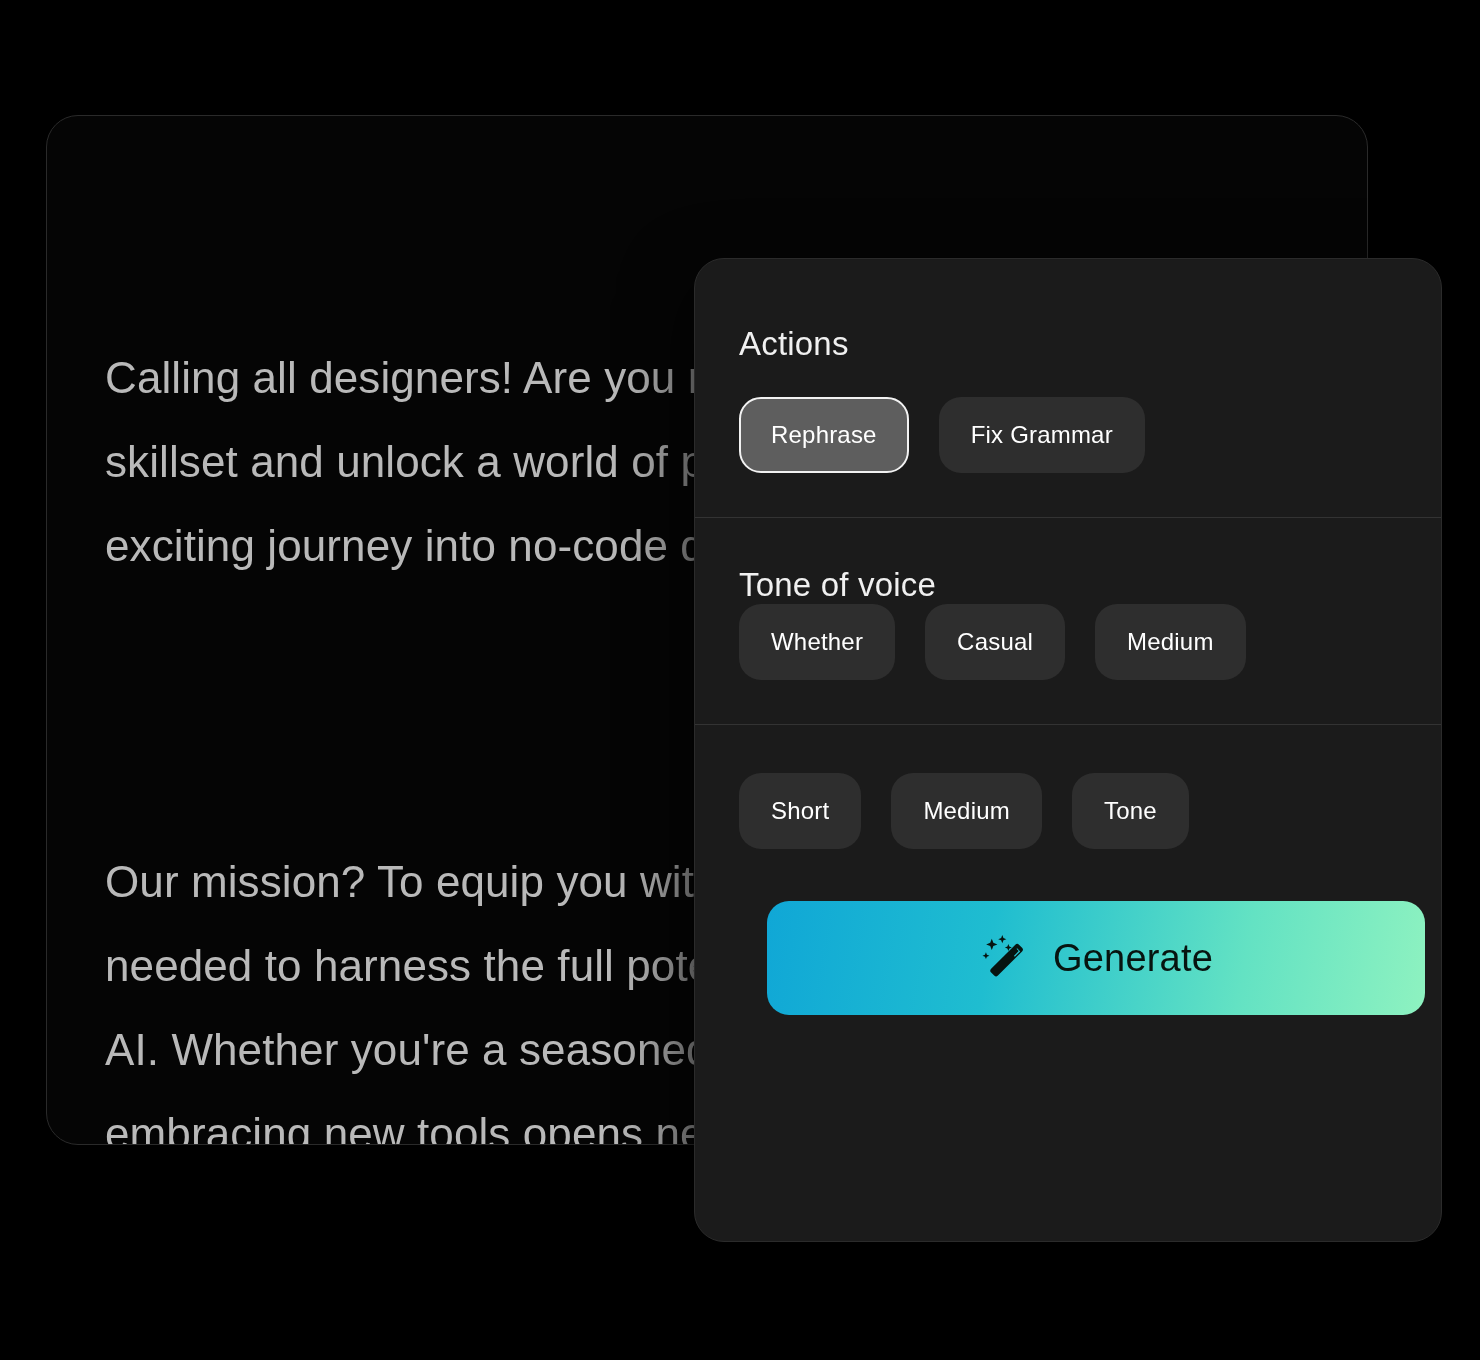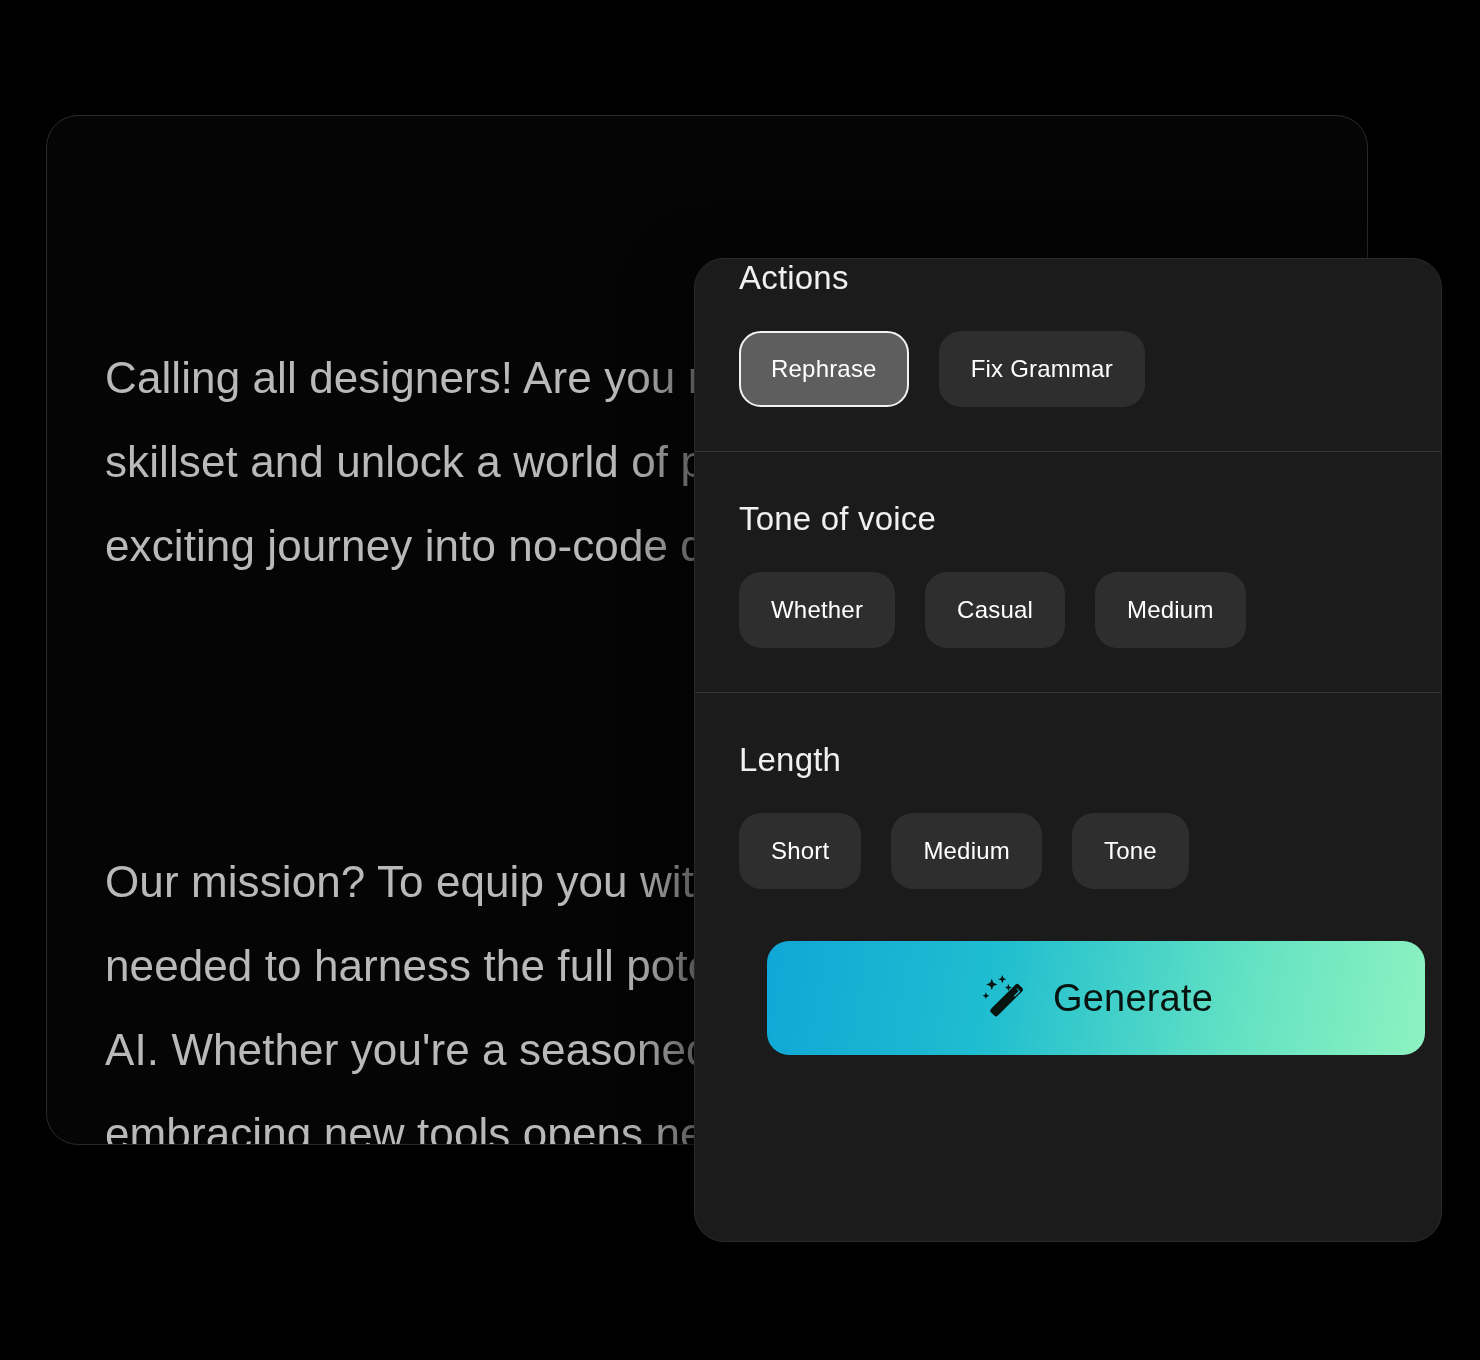--- a/index.html
+++ b/index.html
@@ -113,25 +113,25 @@
     cursor: pointer;
     white-space: nowrap;
   }
 
   .chip.selected {
     background: #5e5e5e;
     border-color: #f2f2f2;
   }
 
   
-  #section-actions { padding-bottom: 44px; }
+  #section-actions { padding-top: 66px; padding-bottom: 44px; }
   #section-actions .section-title { margin-bottom: 34px; }
 
   #section-tone { padding-top: 48px; padding-bottom: 44px; }
-  #section-tone .section-title { margin-bottom: 34px; }
+  #section-tone .section-title { }
 
   #section-length { padding-top: 48px; padding-bottom: 20px; }
   #section-length .section-title { margin-bottom: 34px; }
 
   
   #generate-wrap { padding: 32px 44px 0 44px; }
 
   #generate-button {
     display: flex;
     align-items: center;
@@ -180,21 +180,20 @@
     <div class="chip-row">
       <button class="chip">Whether</button>
       <button class="chip">Casual</button>
       <button class="chip">Medium</button>
     </div>
   </div>
 
   <div class="section-divider"></div>
 
   <div class="popup-section" id="section-length">
-    <div class="section-title">Length</div>
     <div class="chip-row">
       <button class="chip">Short</button>
       <button class="chip">Medium</button>
       <button class="chip">Tone</button>
     </div>
   </div>
 
   <div id="generate-wrap">
     <button id="generate-button">
       <span id="wand-icon">

